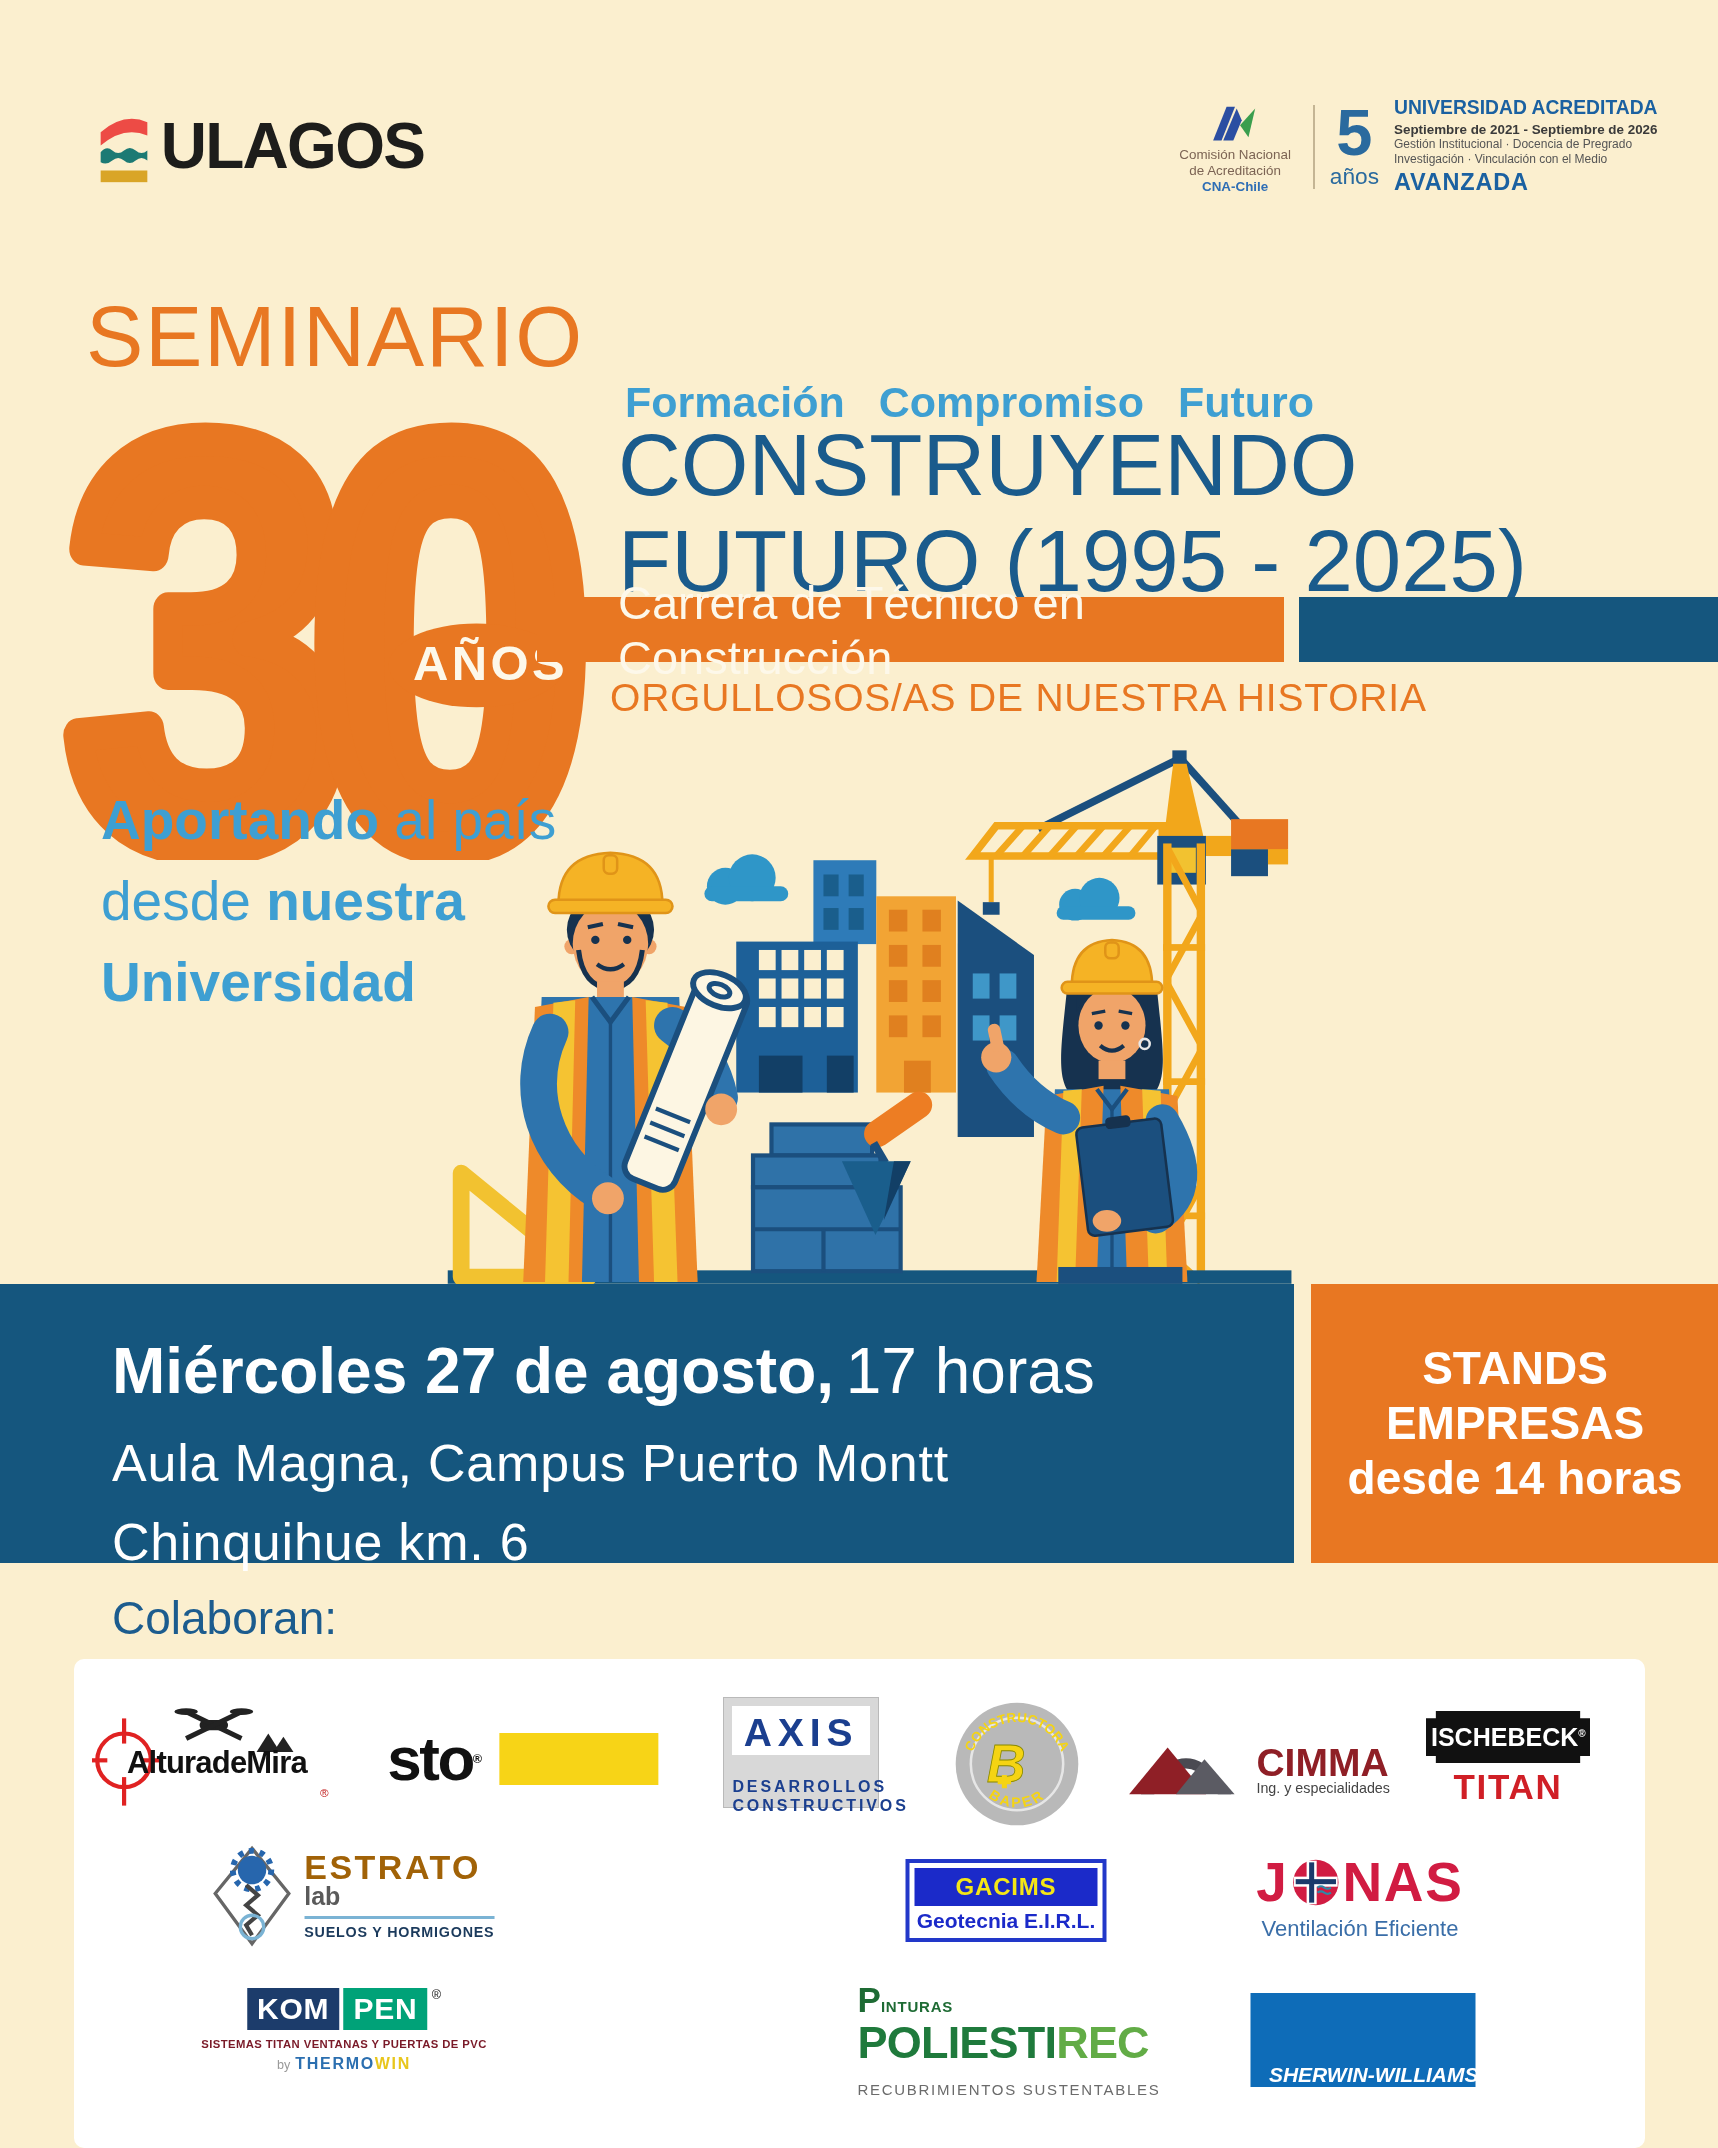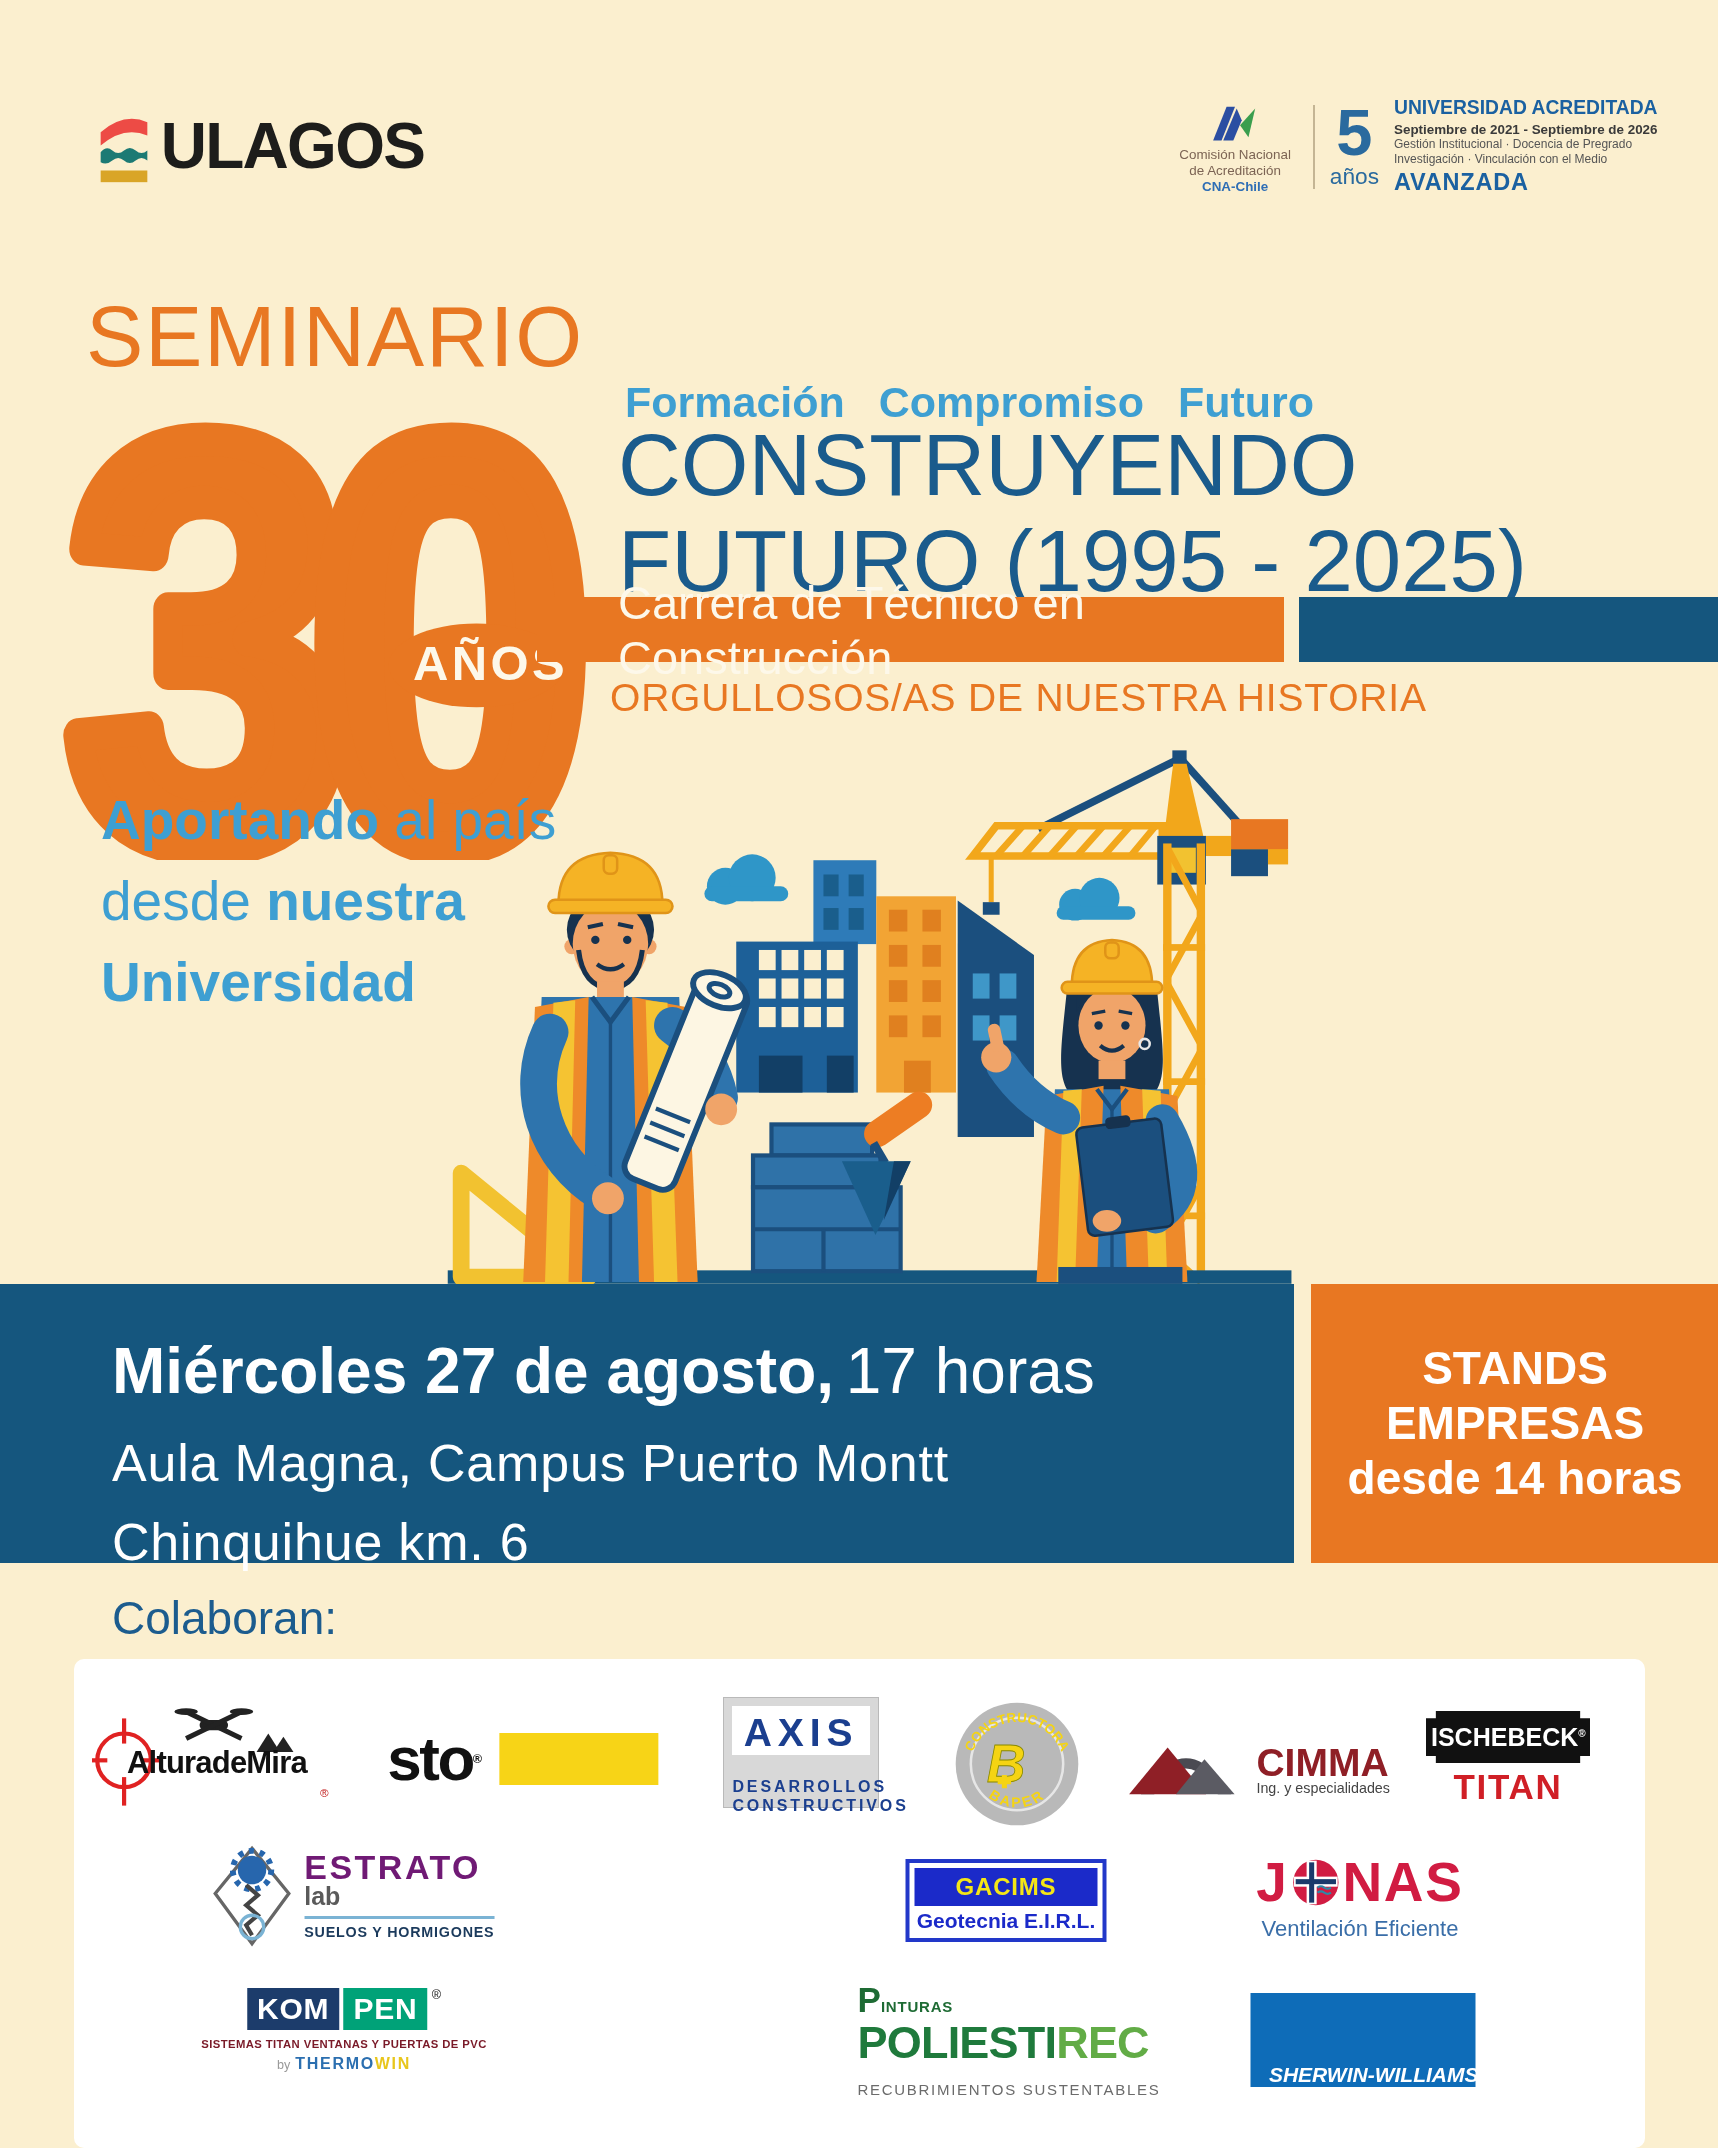--- a/index.html
+++ b/index.html
@@ -75,21 +75,21 @@
   .cimma{ display:flex; align-items:flex-end; gap:8.4px; }
   .cimma-name{ font-size:39px; font-weight:700; color:#8f1f26; line-height:35px;}
   .cimma-sub{ font-size:14.3px; color:#444; }
   
   .ischebeck{ width:164px; text-align:center; }
   .isch-plate{ background:#111; color:#fff; font-size:25px; font-weight:700; padding:11.7px 5px;
     clip-path:polygon(0 14%,6% 14%,6% 0,94% 0,94% 14%,100% 14%,100% 86%,94% 86%,94% 100%,6% 100%,6% 86%,0 86%); }
   .isch-titan{ font-size:35px; font-weight:700; color:#d01f26; letter-spacing:1.7px; margin-top:3.4px;}
   
   .estrato{ display:flex; gap:11.7px; align-items:center; }
-  .estrato-name{ font-size:34px; font-weight:700; color:#701a75; letter-spacing:2.5px; line-height:30px;}
+  .estrato-name{ font-size:34px; font-weight:700; color:#a16207; letter-spacing:2.5px; line-height:30px;}
   .estrato-lab{ font-size:25px; font-weight:700; color:#5a5a5a; }
   .estrato-hr{ height:3.4px; background:#7ab3d4; margin:5px 0; }
   .estrato-sub{ font-size:14.3px; font-weight:700; color:#1b3a5c; letter-spacing:0.8px;}
   
   .leis{ display:flex; align-items:center; gap:8.4px; }
   .leis-name{ font-size:57px; font-weight:700; color:#141414; letter-spacing:1.7px;}
   .leis-reg{ font-size:12.6px; vertical-align:top; color:#141414;}
   
   .gacims{ width:201px; border:4.2px solid #2238c9; background:#fff; padding:5px; text-align:center;}
   .gacims-top{ background:#1b2ac9; padding:5px 0; }

